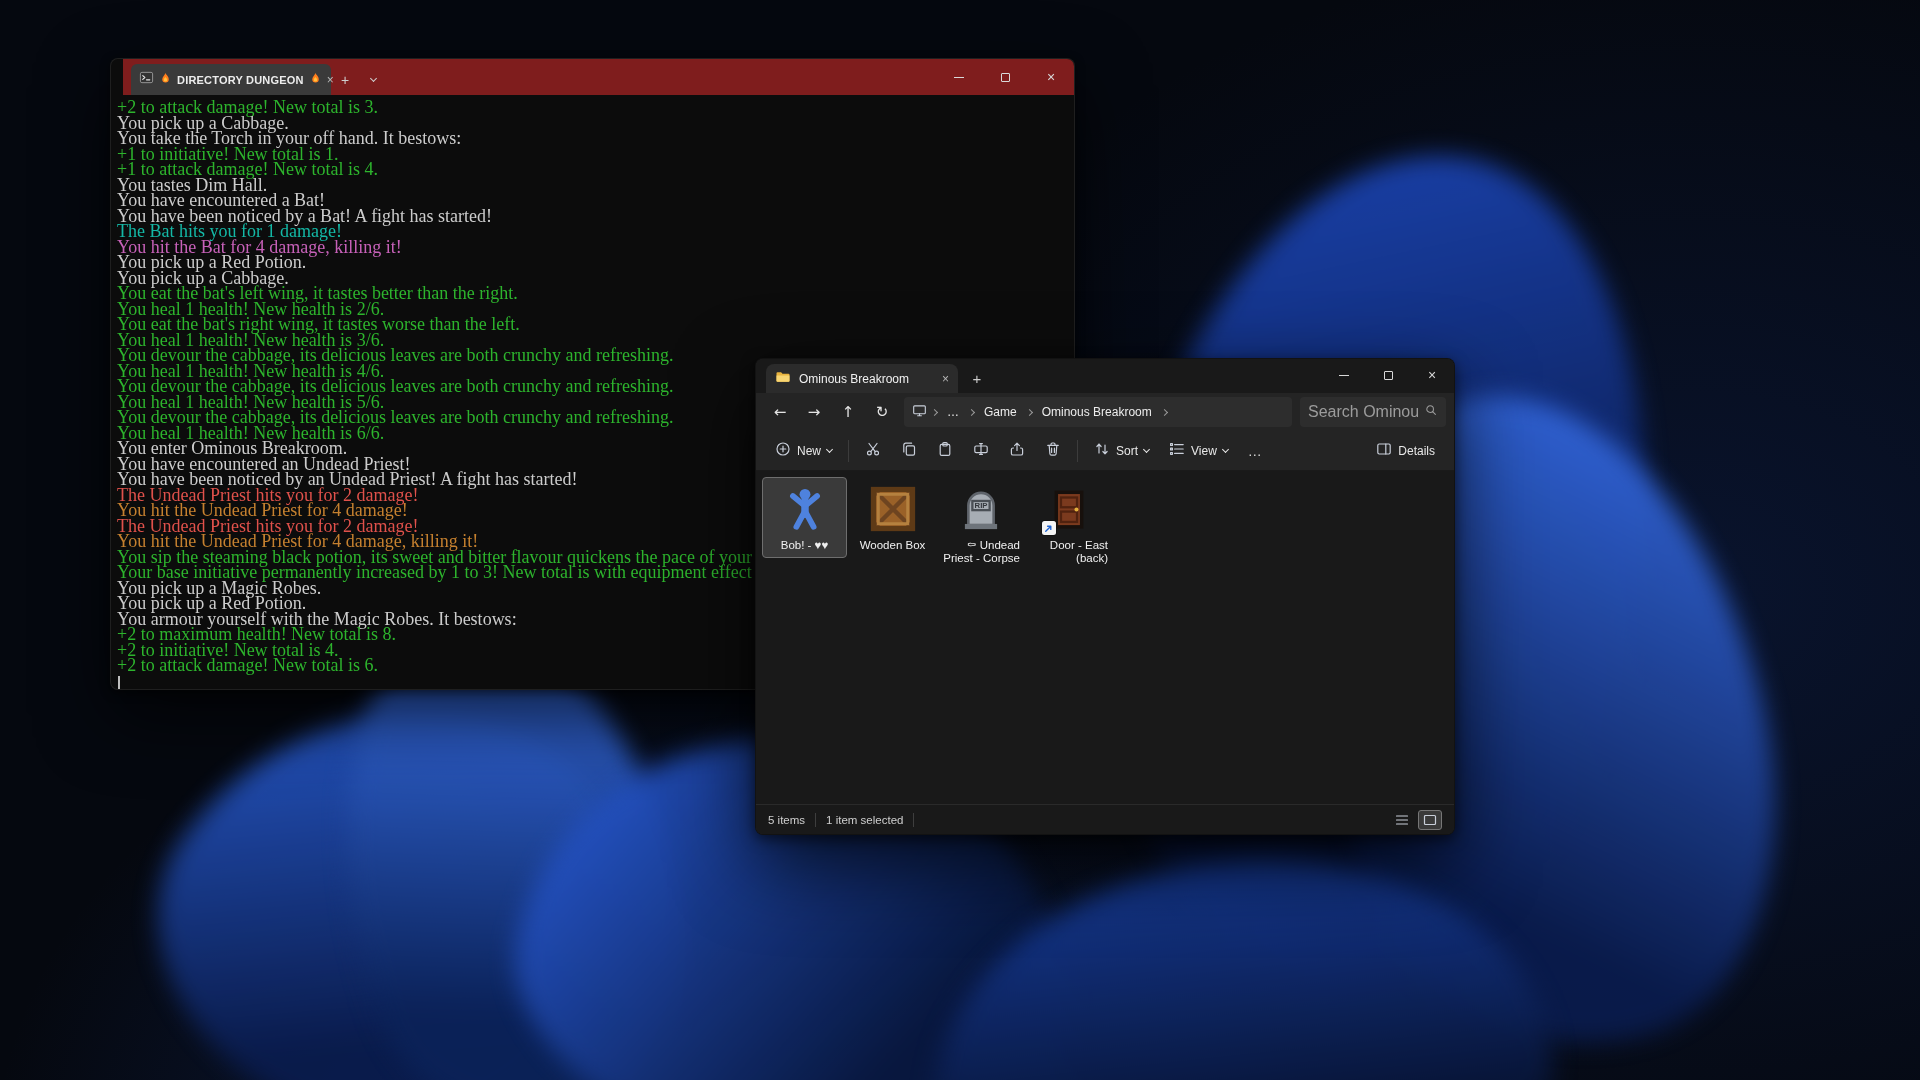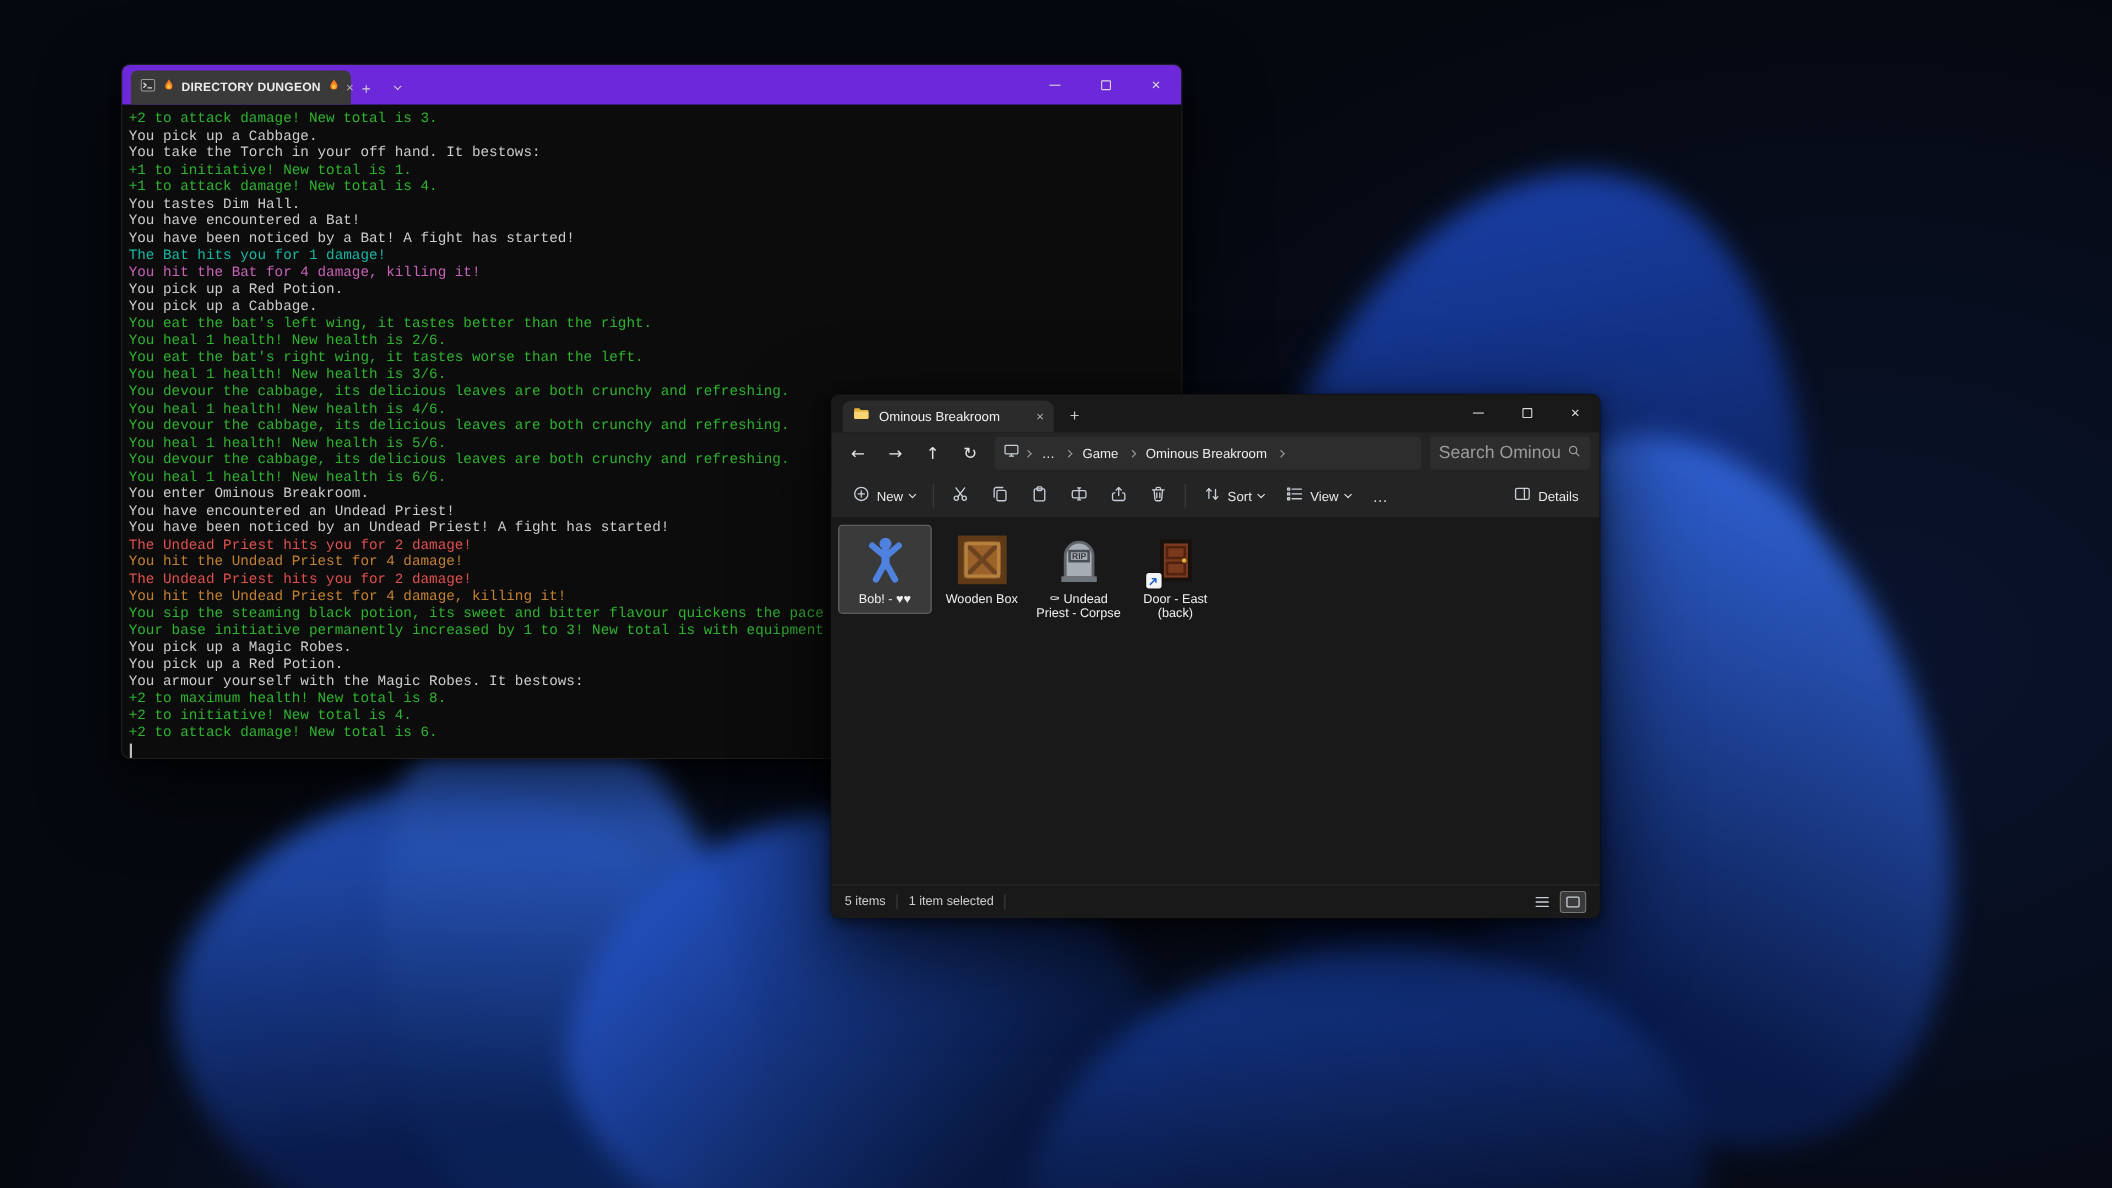--- a/index.html
+++ b/index.html
@@ -33,29 +33,29 @@
   .glyph-max { display:block; width:9px; height:9px; border:1px solid currentColor; border-radius:1px; }
   .glyph-close { font-size:14px; line-height:1; }
   .chev { display:inline-block; width:5px; height:5px; border-right:1.4px solid currentColor; border-bottom:1.4px solid currentColor; }
   .chev.down { transform:rotate(45deg); margin-top:-2px; }
   .chev.right { transform:rotate(-45deg); }
 
   
   .term { position:absolute; left:110px; top:58px; width:965px; height:632px; z-index:5;
           background:#0C0C0C; border-radius:8px; overflow:hidden;
           box-shadow:0 26px 70px rgba(0,0,0,.68), 0 3px 10px rgba(0,0,0,.5); border:1px solid rgba(70,70,70,.35); }
-  .term-bar { height:36px; background:#6d28d9; display:flex; align-items:flex-end; }
+  .term-bar { height:36px; background:#7f1d1d; display:flex; align-items:flex-end;margin-left:12px; }
   .term-tab { margin-left:8px; height:31px; width:200px; background:#3A3A3A; border-radius:6px 6px 0 0;
               display:flex; align-items:center; gap:5px; padding:0 8px; }
   .term-title { font-size:11px; font-weight:bold; color:#EDEDED; letter-spacing:.2px; white-space:nowrap; }
   .term-tab-close { margin-left:auto; color:#B9B9B9; font-size:12px; line-height:1; }
   .term-smallbtn { width:28px; height:31px; display:flex; align-items:center; justify-content:center; color:#CFCFCF; font-size:14px; }
   .term .winctl { height:36px; align-self:flex-start; }
   .term .wbtn { height:36px; }
-  .term-body { padding:5px 8px 12px 6px; font-family:Liberation Mono, monospace; font-size:13px; line-height:15.5px; }
+  .term-body { padding:5px 8px 12px 6px; font-family:Liberation Serif, serif; font-size:18px; line-height:15.5px; }
   .term-line { white-space:pre; }
   .term-cursor { width:2px; height:13px; background:#BFBFBF; margin-top:2px; margin-left:1px; }
 
   
   .exp { position:absolute; left:755px; top:358px; width:700px; height:477px; z-index:10;
          background:#242424; border-radius:8px; overflow:hidden; display:flex; flex-direction:column;
          box-shadow:0 28px 80px rgba(0,0,0,.75), 0 4px 14px rgba(0,0,0,.55); border:1px solid rgba(0,0,0,.5); }
   .exp-tabbar { height:34px; background:#191919; display:flex; align-items:flex-end; position:relative; flex:none; }
   .exp-tab { margin-left:10px; height:29px; width:192px; background:#2B2B2B; border-radius:8px 8px 0 0;
              display:flex; align-items:center; gap:8px; padding:0 9px; }
@@ -82,21 +82,21 @@
   .cmddiv { width:1px; height:22px; background:#3C3C3C; margin:0 5px; flex:none; }
   .cmd-more { font-size:14px; color:#D8D8D8; letter-spacing:1px; }
   .cmd-details { margin-left:auto; }
   .icn { stroke:#C9CFDA; fill:none; stroke-width:1.2; stroke-linecap:round; stroke-linejoin:round; }
 
   .exp-content { flex:1; background:#191919; padding:6px 6px; display:flex; align-items:flex-start; gap:3px; }
   .tile { width:85px; padding:7px 2px 5px; display:flex; flex-direction:column; align-items:center; gap:6px;
           border-radius:4px; border:1px solid transparent; }
   .tile.selected { background:#3A3A3A; border-color:#6E6E6E; }
   .tile-icon { width:48px; height:48px; position:relative; display:flex; align-items:center; justify-content:center; }
-  .tile-label { font-size:11.5px; color:#F0F0F0; text-align:center; line-height:13px; max-width:82px; word-wrap:break-word; }
+  .tile-label { font-size:11.5px; color:#F0F0F0; text-align:right; line-height:13px; max-width:82px; word-wrap:break-word; }
   .shortcut { position:absolute; left:-3px; bottom:-2px; width:14px; height:14px; background:#F4F4F4; border-radius:2.5px;
               display:flex; align-items:center; justify-content:center; box-shadow:0 0 0 1px rgba(0,0,0,.25); }
 
   .statusbar { height:30px; display:flex; align-items:center; padding:0 12px; gap:10px; background:#191919;
                border-top:1px solid #2A2A2A; font-size:11.5px; color:#CFCFCF; flex:none; }
   .sdiv { width:1px; height:14px; background:#3E3E3E; }
   .view-toggles { margin-left:auto; display:flex; align-items:center; gap:4px; }
   .vt { width:24px; height:20px; display:flex; align-items:center; justify-content:center; border-radius:3px; border:1px solid transparent; }
   .vt.active { background:#3A3A3A; border-color:#777; }
 </style>

